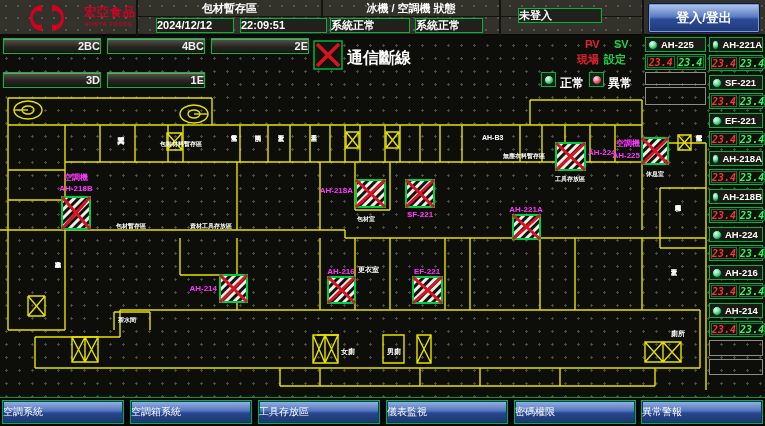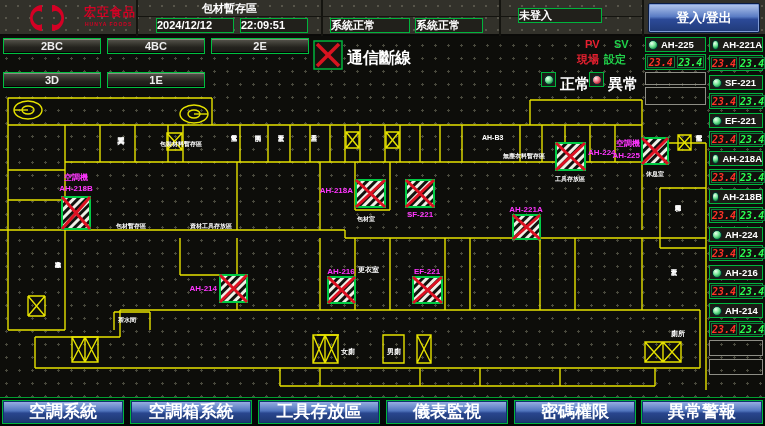--- a/index.html
+++ b/index.html
@@ -26,51 +26,51 @@
     font-size:5px; letter-spacing:1px; }
   #login-btn { position:absolute; left:648px; top:3px; width:112px; height:30px;
     border:1px solid #091c46; border-radius:2px; color:#fff; font-weight:bold; font-size:13px;
     background:linear-gradient(#b6c9ee, #5a7cc4 45%, #2c4a98 55%, #203a78);
     text-align:center; line-height:28px; cursor:pointer;
     box-shadow:inset 0 0 0 1px #7e9ad4; }
 
   
   .fbtn { position:absolute; height:16px; width:98px; border:1px solid #00c040;
     background:linear-gradient(#58564e, #34332c 40%, #23221d 60%, #1a1915);
-    color:#efefef; font-weight:bold; font-size:11px; text-align:center; line-height:14px;
+    color:#efefef; font-weight:bold; font-size:11px; text-align:right; line-height:14px;
     box-shadow:inset 0 1px 0 #8a887e, inset 0 -1px 0 #000; cursor:pointer; }
 
   
   #comm-box { position:absolute; left:313px; top:40px; }
   #comm-label { position:absolute; left:347px; top:48px; color:#fff; font-weight:bold; font-size:16px; }
   .pvsv { position:absolute; font-weight:bold; font-size:11px; }
   .lampbox { position:absolute; width:15px; height:15px; border:1px solid #00b43c;
     background:#1b1b16; display:flex; align-items:center; justify-content:center; }
   .lamp { width:10px; height:10px; border-radius:50%; border:1px solid #033; }
   .lamp.g { background:radial-gradient(circle at 35% 30%, #eaffee, #7de89c 40%, #1da04e 75%, #0b6530); }
   .lamp.r { background:radial-gradient(circle at 35% 30%, #ffe8ea, #f2808e 40%, #c0202e 75%, #701018); }
-  .leglab { position:absolute; color:#fff; font-weight:bold; font-size:15px; }
+  .leglab { position:absolute; color:#fff; font-weight:bold; font-size:12px; }
 
   
   .dname { position:absolute; height:15px; border:1px solid #00b43c; background:#1b1b16;
     color:#fff; font-weight:bold; font-size:9.5px; display:flex; align-items:center;
     gap:3px; padding-left:2px; cursor:pointer; white-space:nowrap; }
   .dval { position:absolute; height:16px; border:1px solid #00b43c; background:#151511;
     display:flex; }
   .seg { flex:1; margin:1px; border:1px solid #0b7a3a; background:#100f0c;
     font-family:"DejaVu Sans Mono", monospace; font-weight:bold; font-style:italic;
     font-size:10px; text-align:center; line-height:12px; }
   .seg.pv { color:#ff3226; } .seg.sv { color:#2aff52; }
   .ebox { position:absolute; border:1px solid #8d8d85; background:transparent; }
 
   
   #botnav { position:absolute; left:0; top:397px; width:765px; height:29px;
     border-top:1px solid #00a030; background:#060606; }
   .nbtn { position:absolute; top:2px; width:122px; height:24px; border:1px solid #00b43c;
-    color:#fff; font-weight:bold; font-size:17px; text-align:center; line-height:22px;
+    color:#fff; font-weight:normal; font-size:10px; text-align:left; line-height:22px;
     background:linear-gradient(#9db4e4, #5074bc 45%, #29468e 55%, #1c366e);
     box-shadow:inset 0 0 0 1px #12306e; cursor:pointer; }
 
   
   text { font-family:"Liberation Sans", sans-serif; }
   .rm { fill:#ffffff; font-size:7px; font-weight:bold; }
   .rm6 { fill:#ffffff; font-size:6px; font-weight:bold; }
   .eq { fill:#ff35ff; font-size:8px; font-weight:bold; }
 </style>
 </head>
@@ -88,23 +88,24 @@
 
     <div class="hsep" style="left:136px"></div>
     <div class="hsep" style="left:321px"></div>
     <div class="hsep" style="left:499px"></div>
     <div class="hsep" style="left:642px"></div>
     <div class="hline" style="left:138px; width:183px"></div>
     <div class="hline" style="left:323px; width:176px"></div>
     <div class="hline" style="left:501px; width:141px"></div>
 
     <div class="hlabel" style="left:138px; width:183px">包材暫存區</div>
+    <div class="hlabel" style="left:323px; width:176px">冰機 / 空調機 狀態</div>
 
     <div class="gbox" style="left:156px; top:18px; width:78px">2024/12/12</div>
-    <div class="gbox" style="left:240px; top:18px; width:68px">22:09:51</div>
+    <div class="gbox" style="left:240px; top:18px; width:87px">22:09:51</div>
     <div class="gbox" style="left:330px; top:18px; width:80px">系統正常</div>
     <div class="gbox" style="left:415px; top:18px; width:68px">系統正常</div>
     <div class="gbox" style="left:518px; top:8px; width:84px">未登入</div>
 
     <div id="login-btn">登入/登出</div>
   </div>
 
   <div class="fbtn" style="left:3px;   top:38px">2BC</div>
   <div class="fbtn" style="left:107px; top:38px">4BC</div>
   <div class="fbtn" style="left:211px; top:38px">2E</div>

